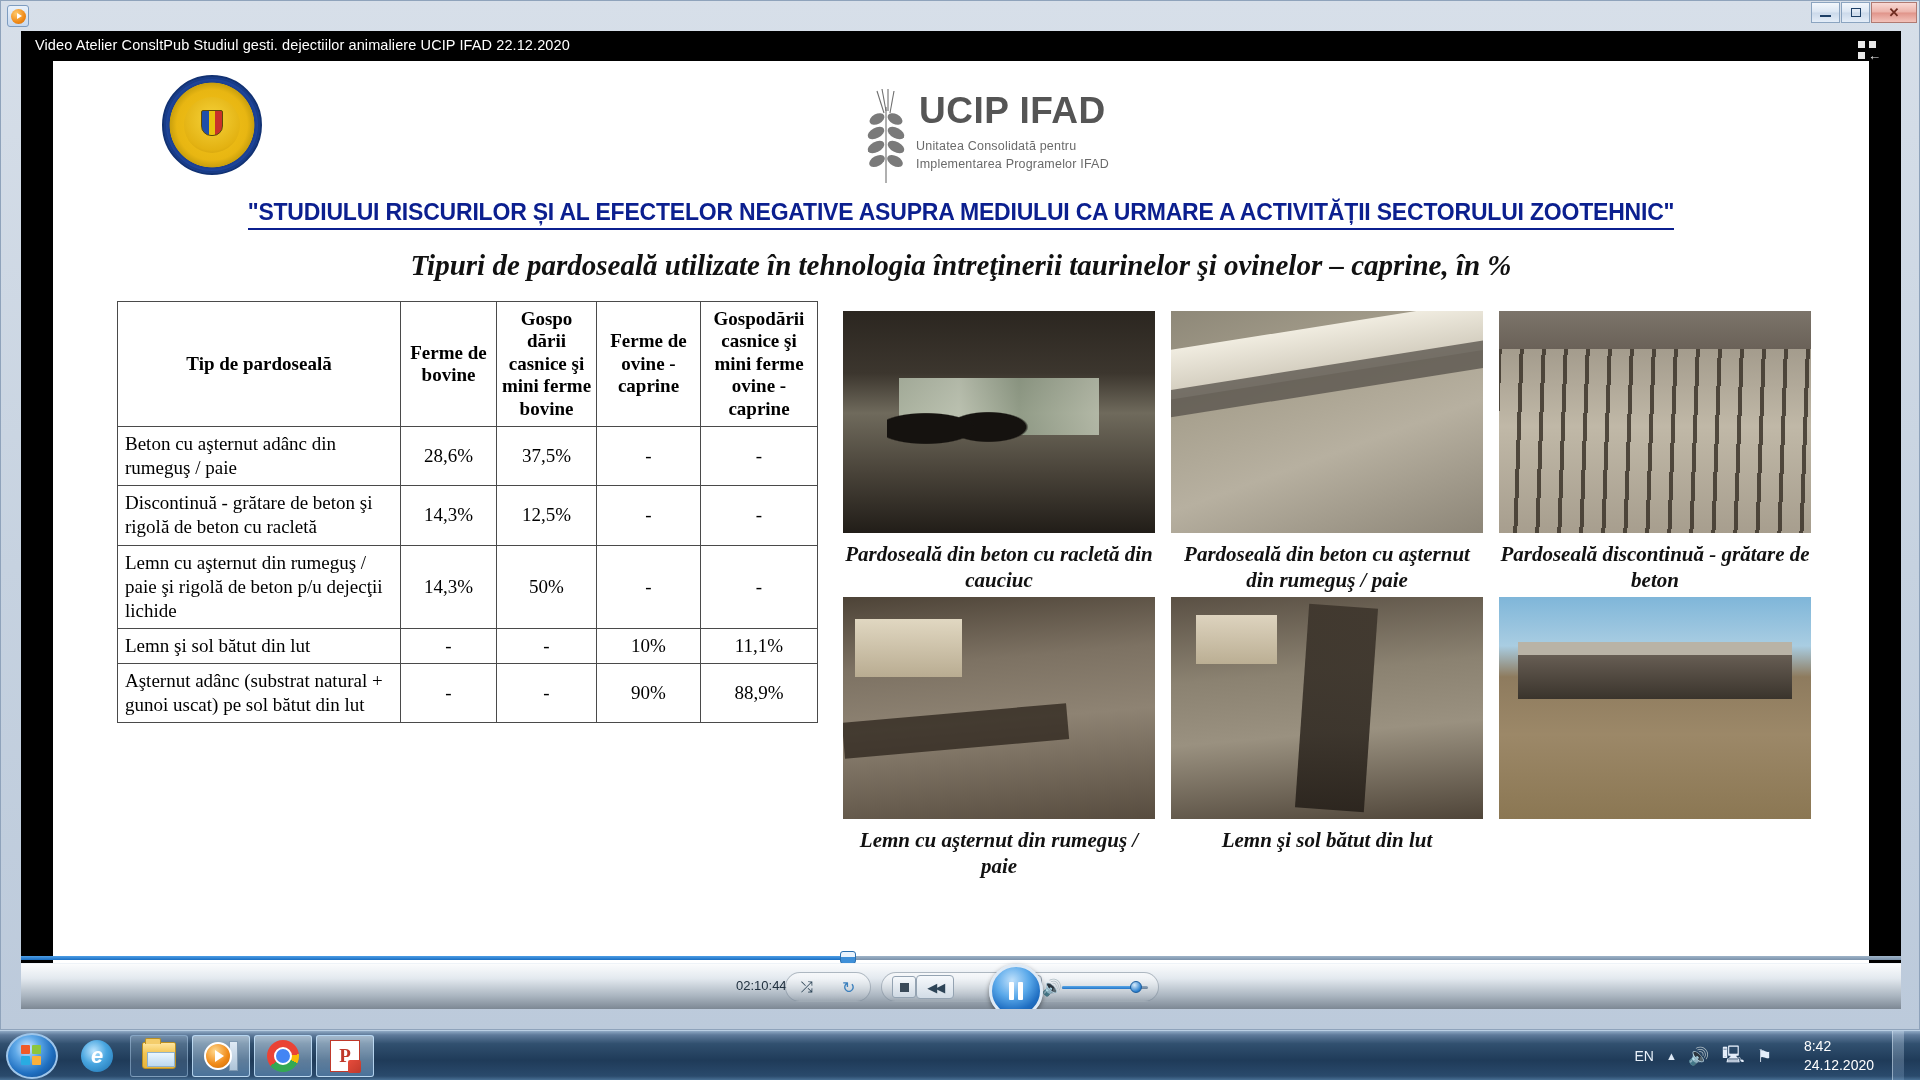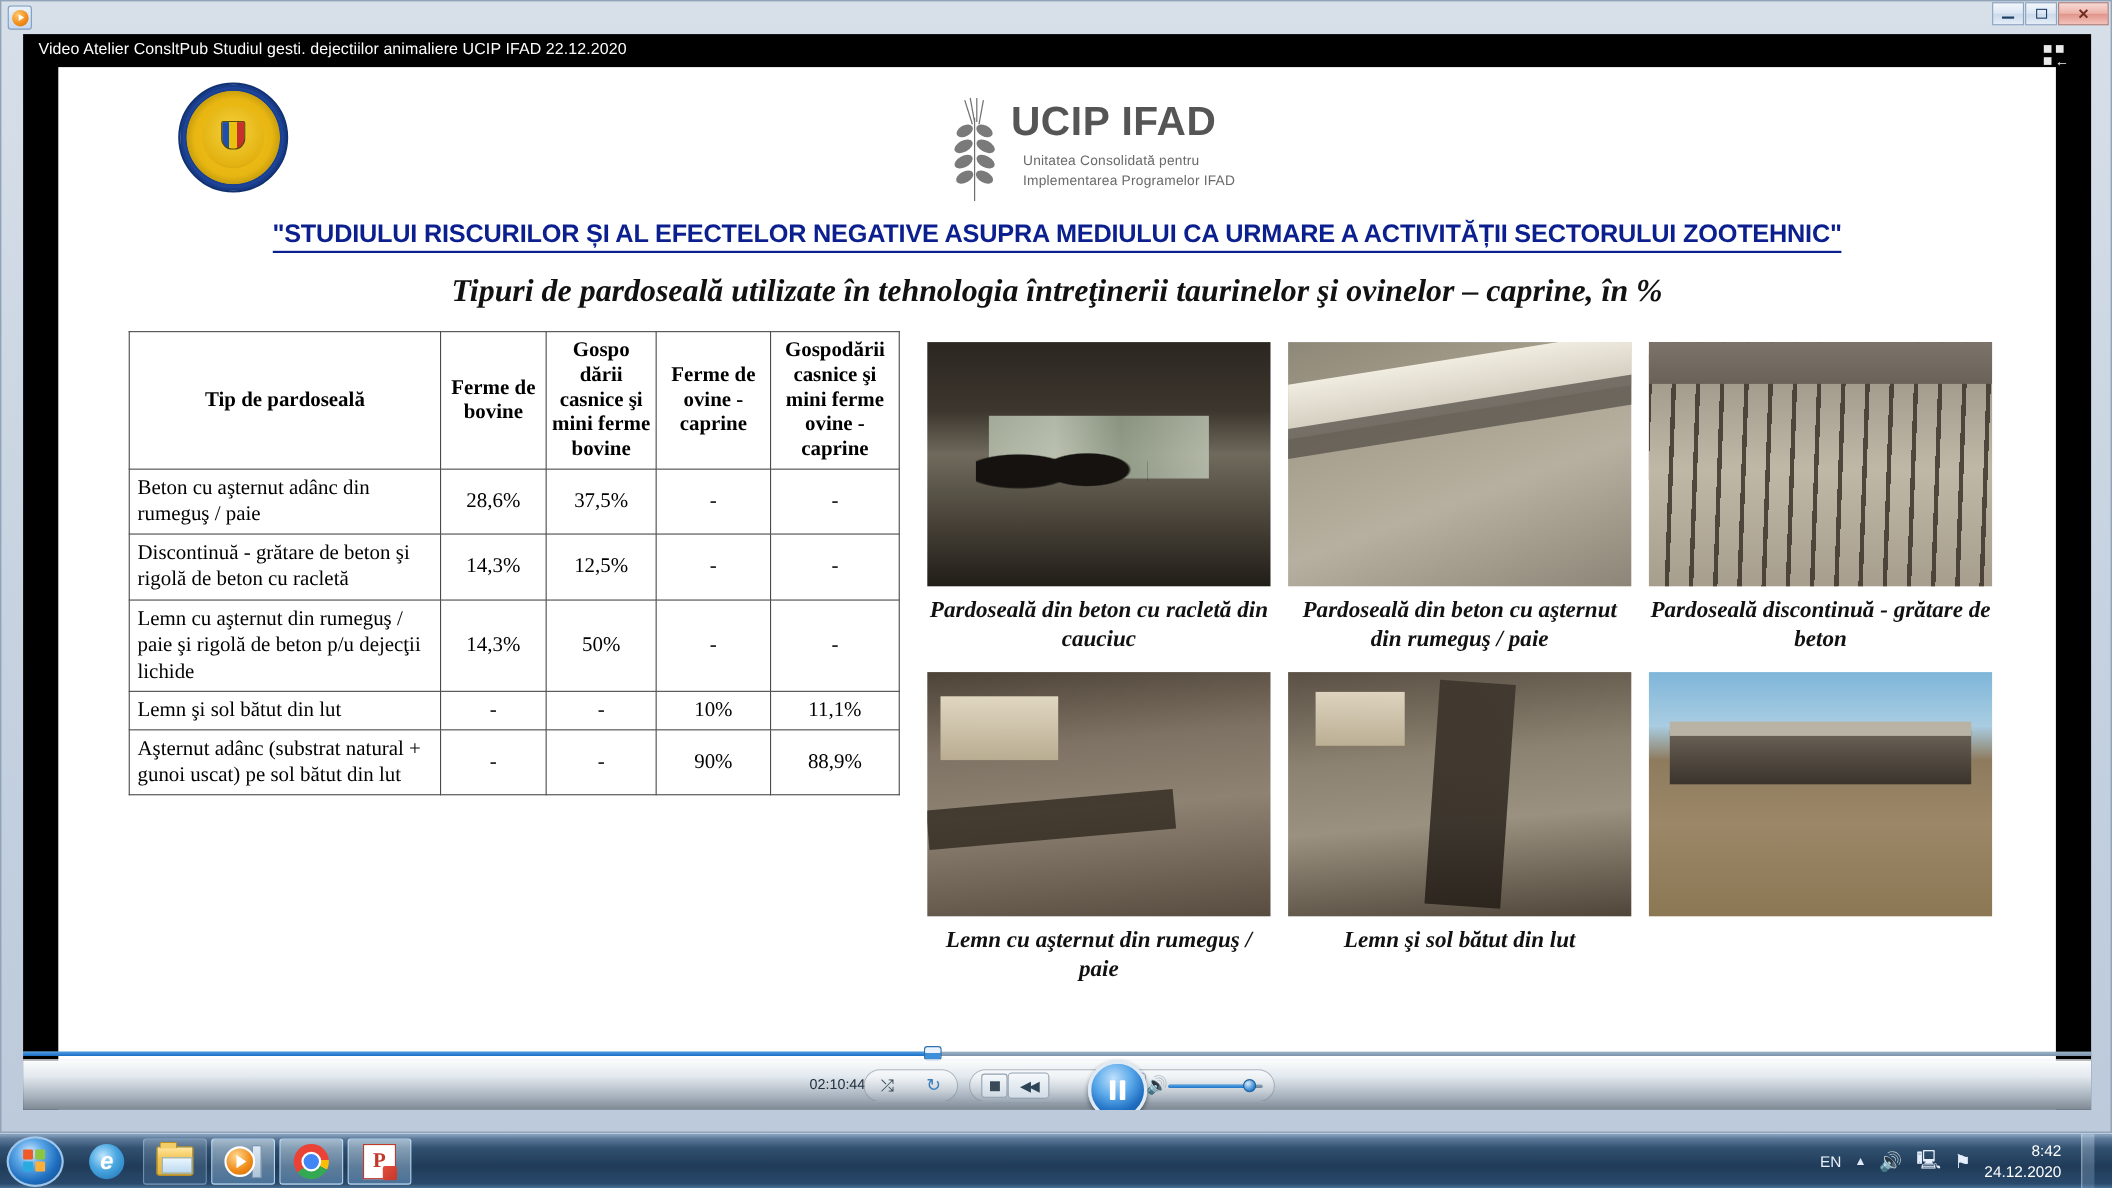--- a/index.html
+++ b/index.html
@@ -121,21 +121,21 @@
 
   
   #ucip-logo { position: absolute; left: 810px; top: 26px; width: 280px; height: 96px; }
   #ucip-wheat { position: absolute; left: 0; top: 0; width: 46px; height: 96px; }
   #ucip-name {
     position: absolute; left: 56px; top: 3px;
     font-size: 37px; font-weight: bold; color: #555; letter-spacing: .5px;
     font-family: "Liberation Sans", sans-serif;
   }
   #ucip-sub1, #ucip-sub2 {
-    position: absolute; left: 67px;
+    position: absolute; left: 53px;
     font-size: 12.5px; color: #6a6a6a; letter-spacing: .2px;
   }
   #ucip-sub1 { top: 52px; }
   #ucip-sub2 { top: 70px; }
 
   
   #acsa-logo { position: absolute; left: 1528px; top: 20px; width: 190px; height: 86px; }
   #acsa-text {
     position: absolute; left: 56px; top: 12px;
     font-size: 48px; font-weight: bold; color: #111;
@@ -394,21 +394,21 @@
     display:flex;align-items:center;justify-content:center; }
   #ppt-icon::before { content:"P"; color:#c0392b; font-weight:bold; font-size:19px;
     font-family:"Liberation Serif",serif; }
   #ppt-icon::after { content:""; position:absolute; right:-2px; bottom:-2px; width:13px;height:13px;
     background: linear-gradient(135deg,#e74c3c,#c0392b); border-radius:2px; }
 
   #tray { position: absolute; right: 0; top: 0; height: 50px; display: flex; align-items: center; gap: 12px; padding-right: 16px; }
   #tray .lang { color: #e8f1fa; font-size: 14px; }
   #tray .tri { color: #dfeaf6; font-size: 11px; }
   #tray .ico { color: #e5eefa; font-size: 17px; }
-  #clock { color: #fff; font-size: 14px; text-align: right; line-height: 1.35; margin-left: 0; }
+  #clock { color: #fff; font-size: 14px; text-align: left; line-height: 1.35; margin-left: 20px; }
   #show-desktop { width: 12px; height: 50px; margin-left: 6px;
     background: linear-gradient(180deg,rgba(220,235,250,.34),rgba(160,195,230,.2));
     border-left: 1px solid rgba(220,235,250,.5); }
 </style>
 </head>
 <body>
 
 <div id="desktop">
 
   <div id="wmp-window">
@@ -549,21 +549,21 @@
             </div>
             <div class="photo-cell">
               <div class="photo ph2"></div>
               <div class="caption">Pardoseală din beton cu aşternut din rumeguş / paie</div>
             </div>
             <div class="photo-cell">
               <div class="photo ph3"></div>
               <div class="caption">Pardoseală discontinuă - grătare de beton</div>
             </div>
           </div>
-          <div class="photo-row" style="margin-top:18px">
+          <div class="photo-row" style="margin-top:4px">
             <div class="photo-cell">
               <div class="photo ph4"></div>
               <div class="caption">Lemn cu aşternut din rumeguş / paie</div>
             </div>
             <div class="photo-cell">
               <div class="photo ph5"></div>
               <div class="caption">Lemn şi sol bătut din lut</div>
             </div>
             <div class="photo-cell">
               <div class="photo ph6"></div>

